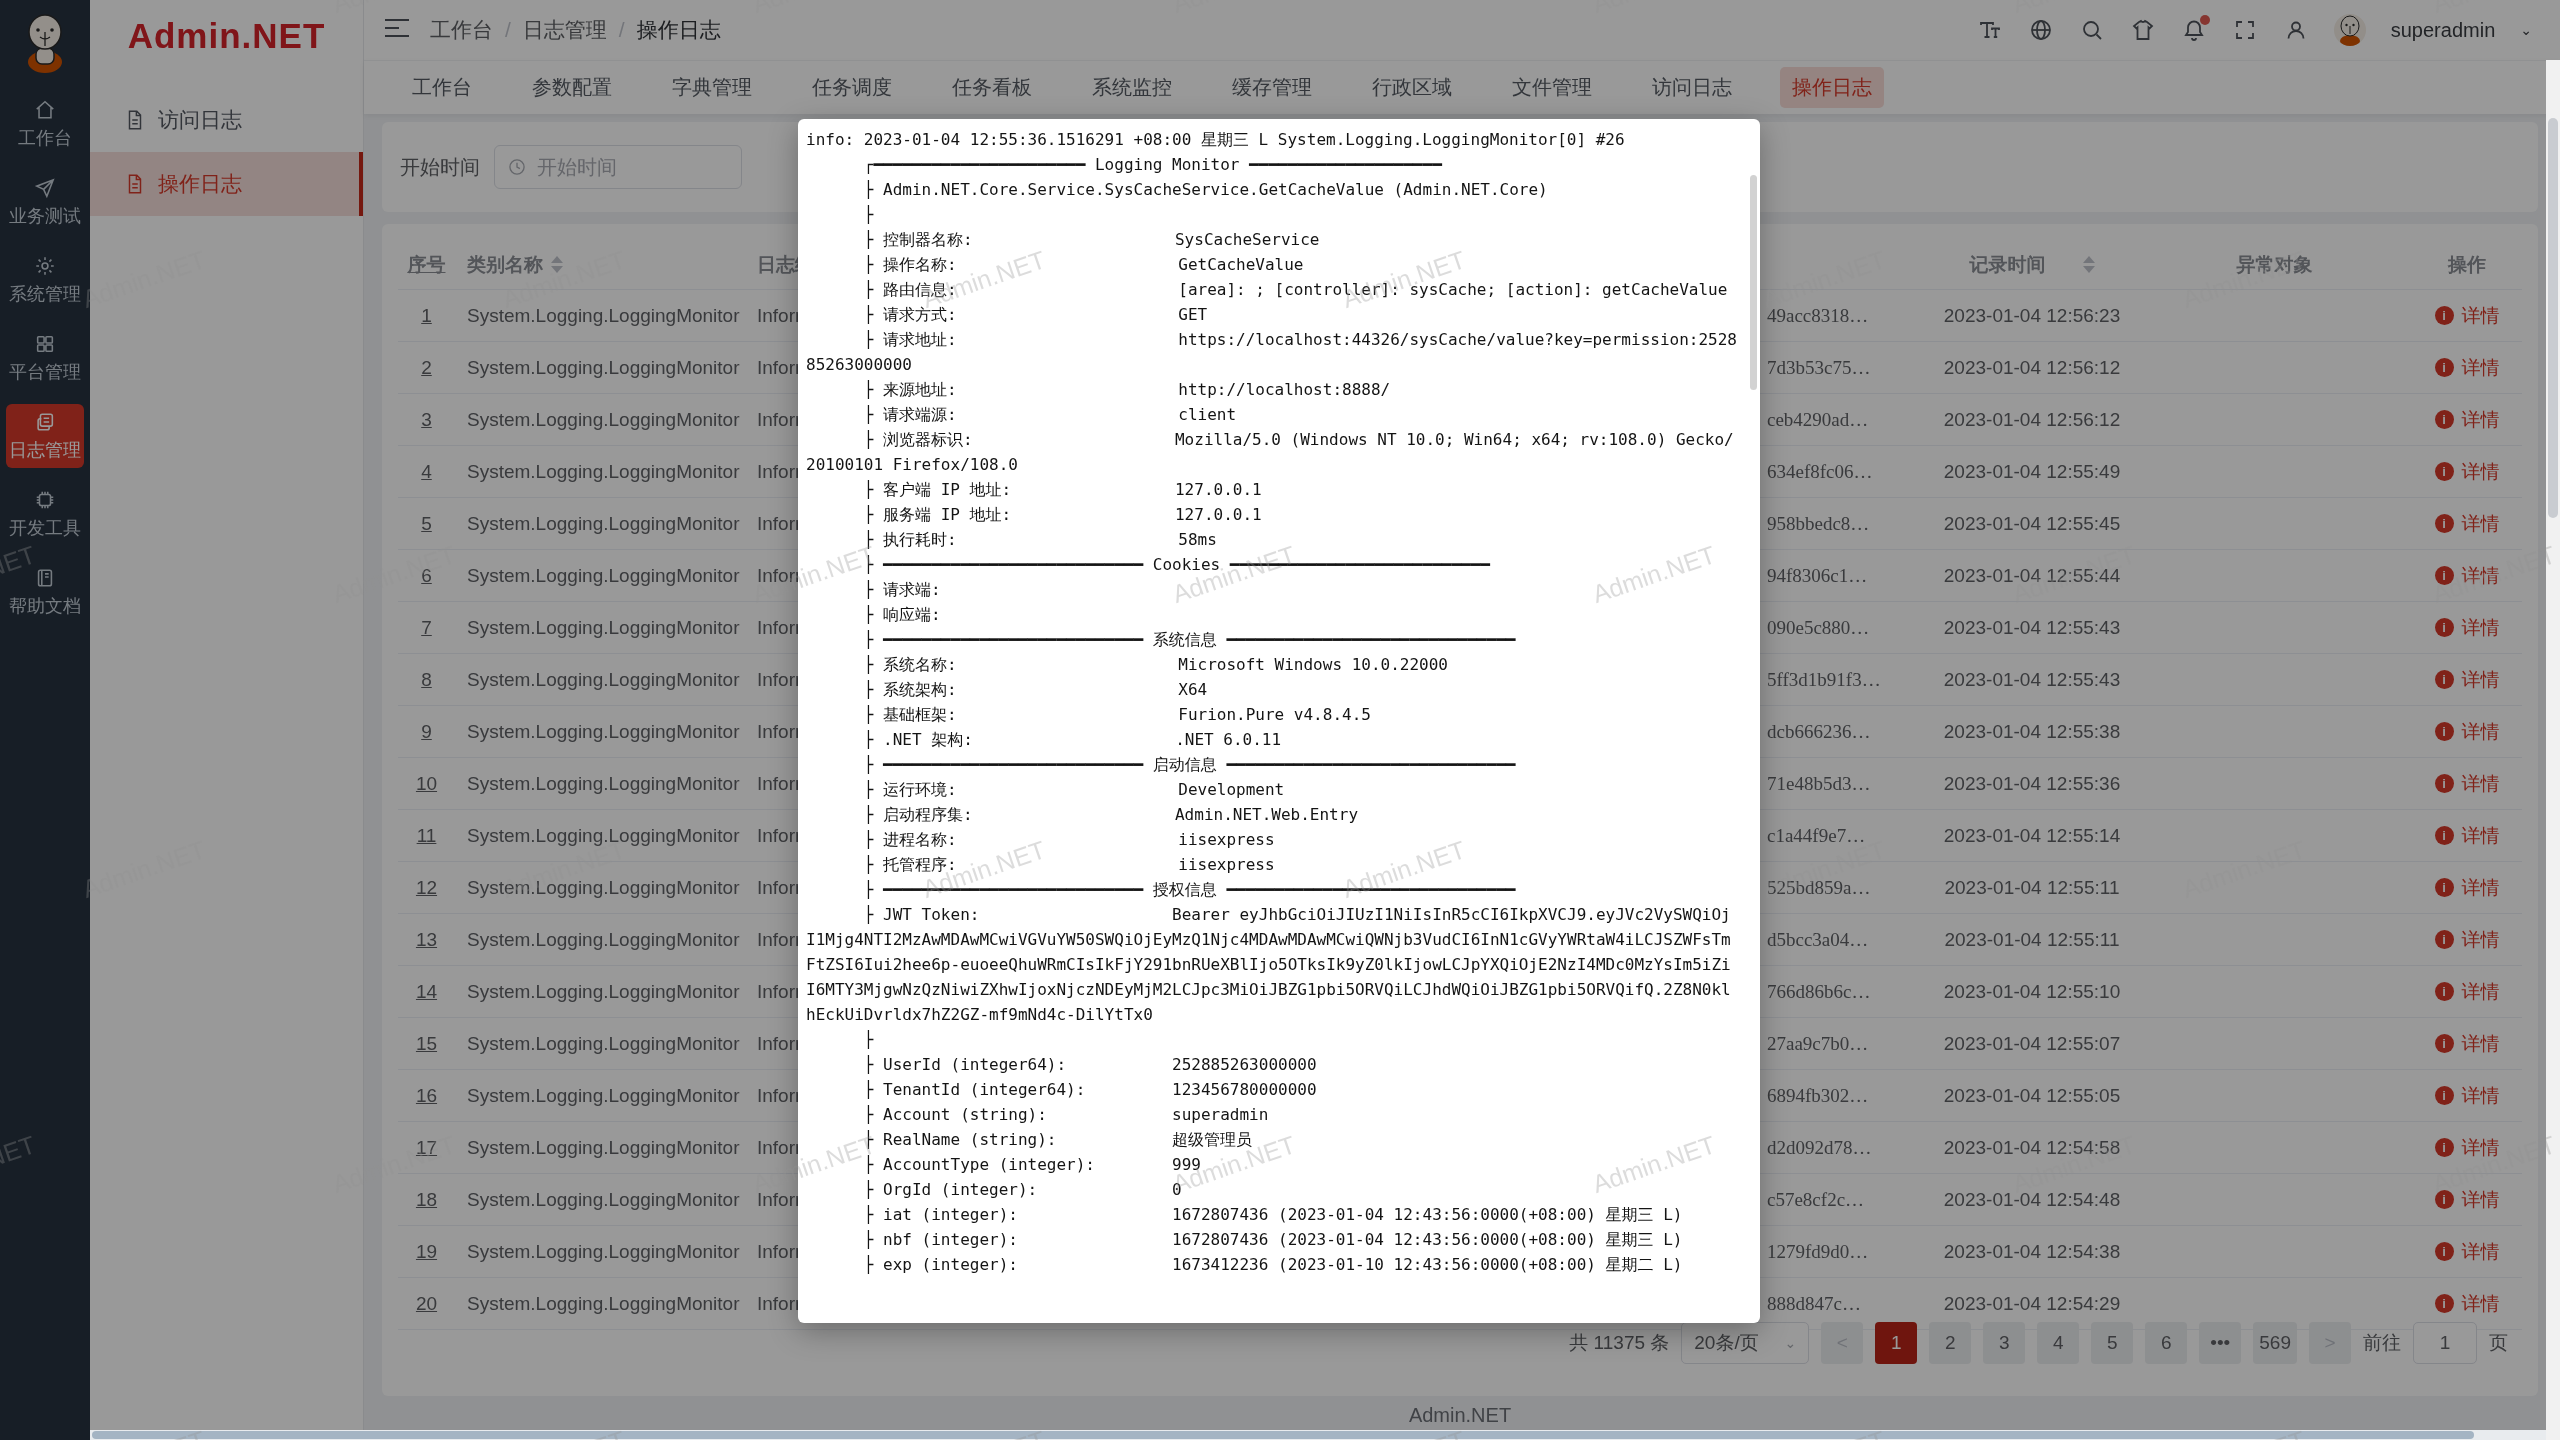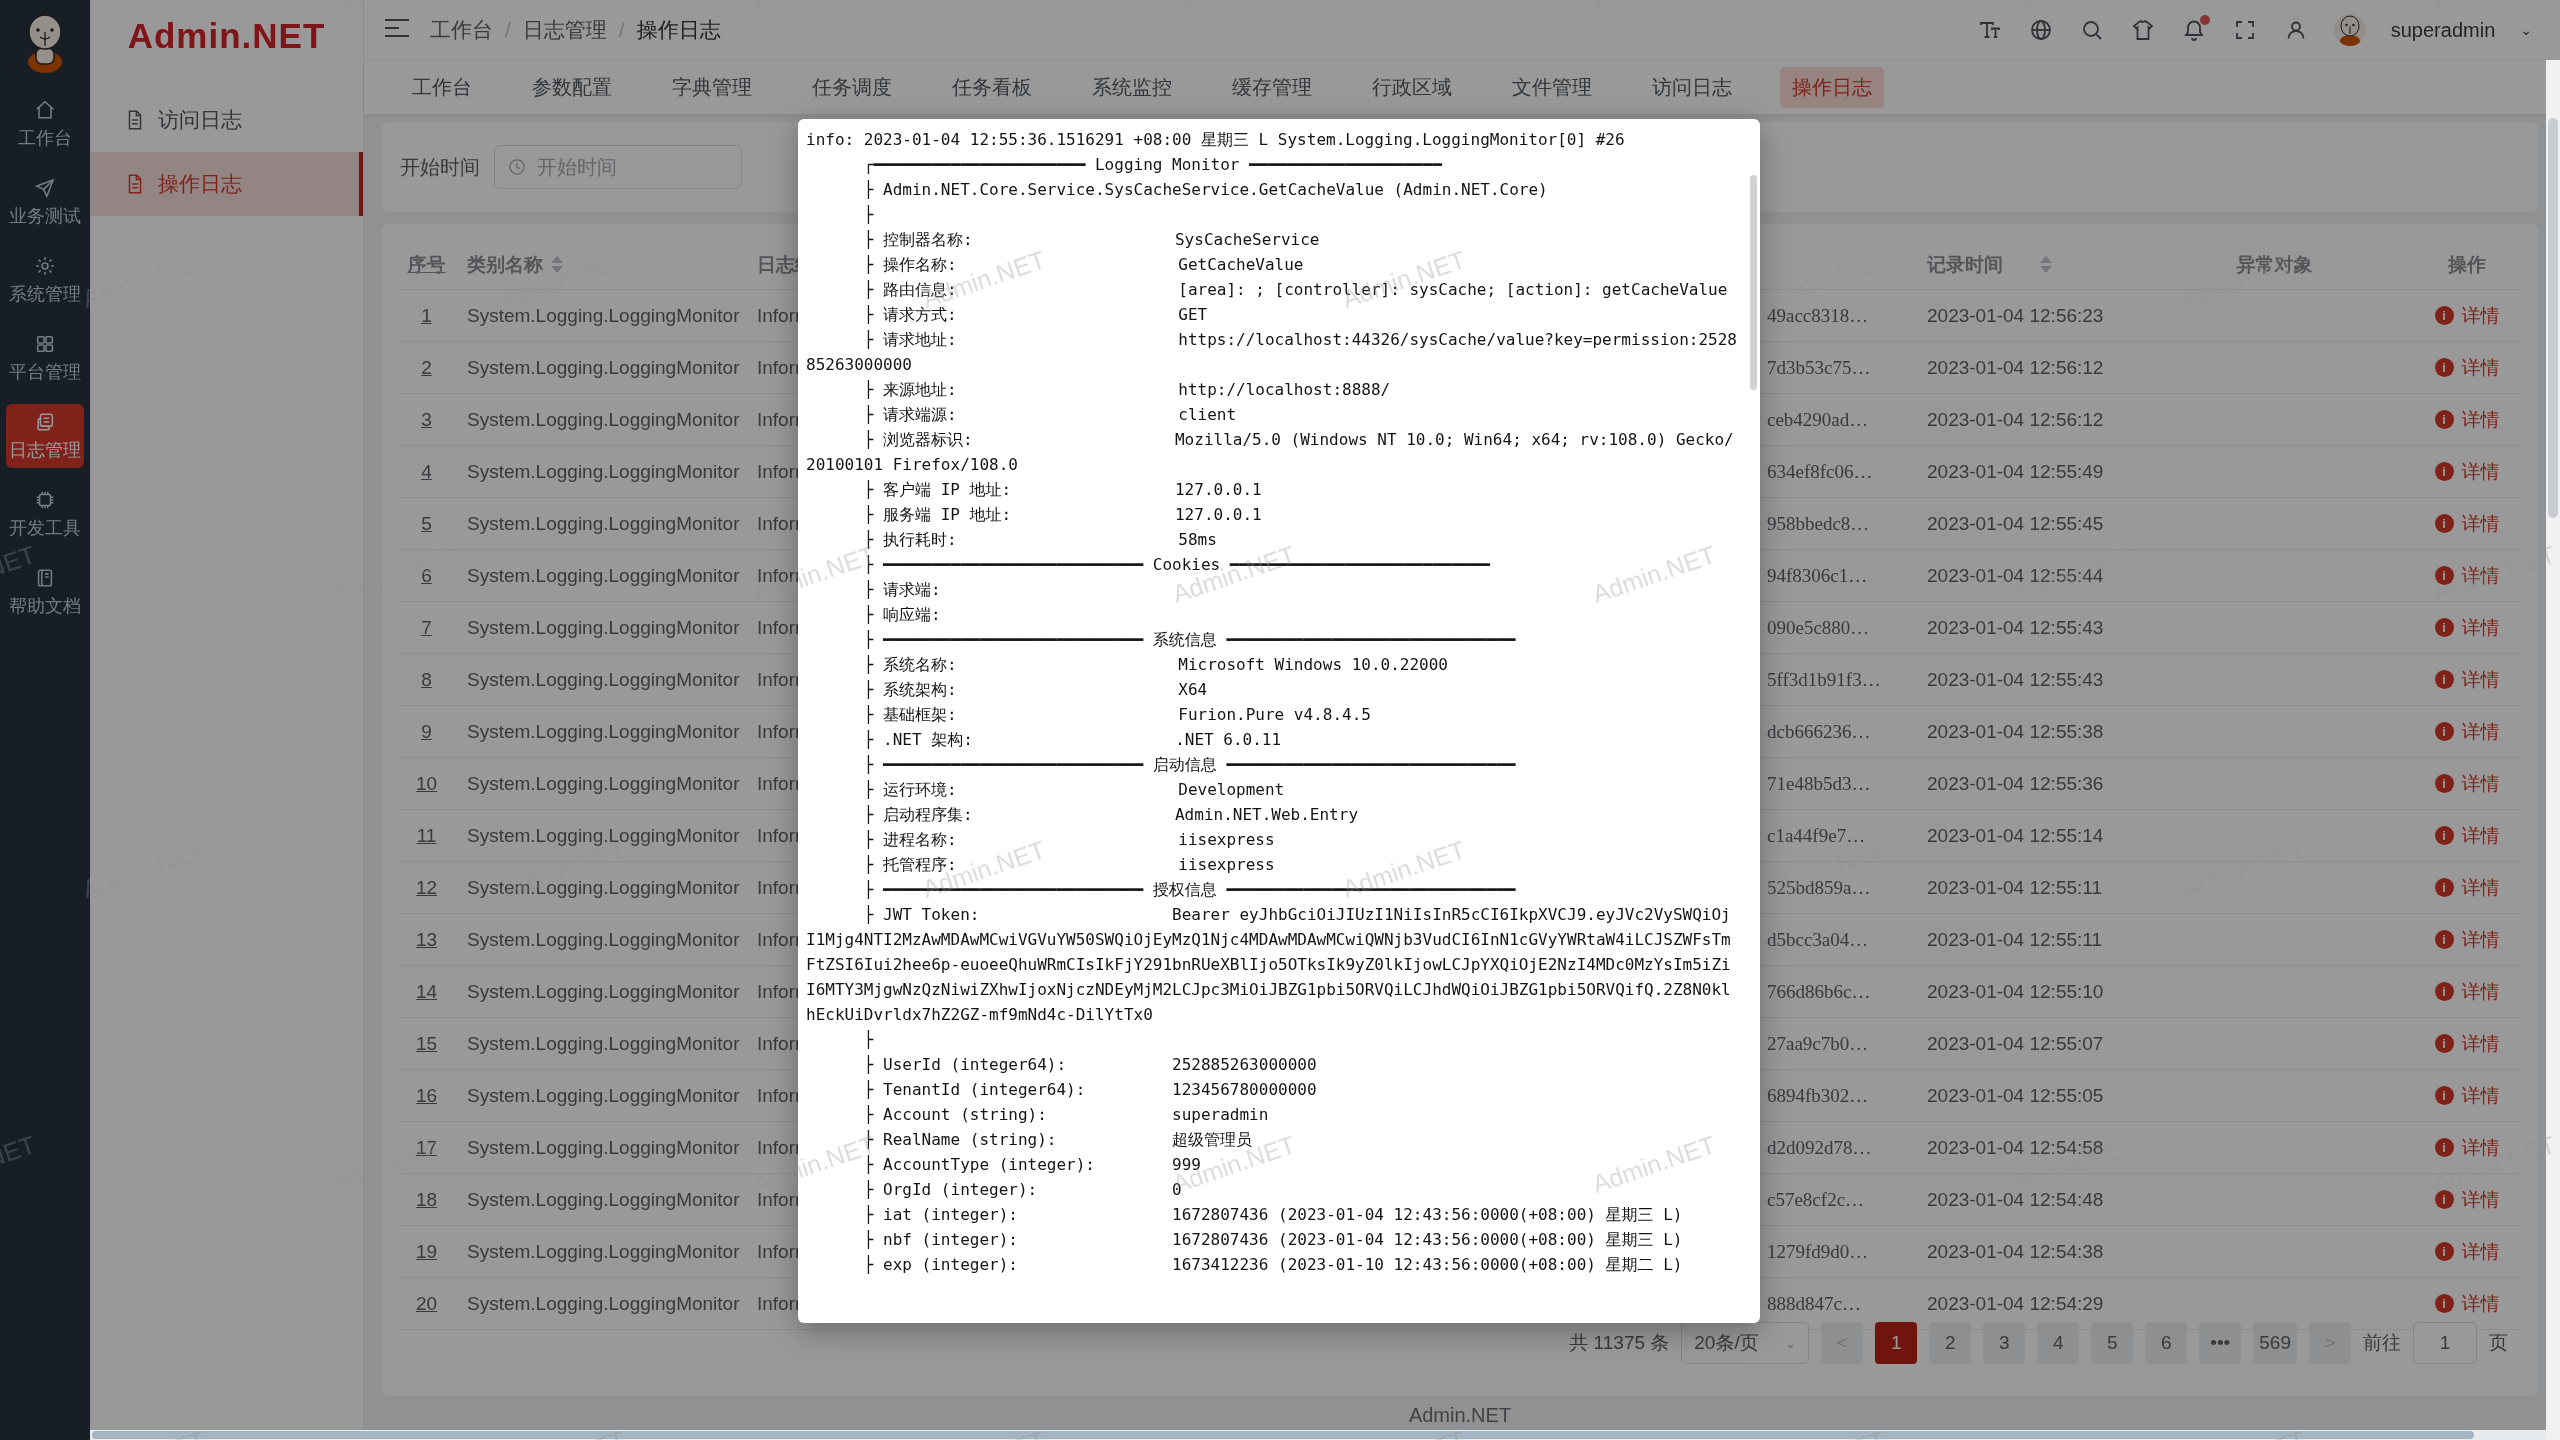--- a/index.html
+++ b/index.html
@@ -59,21 +59,21 @@
   .thead { height:50px; border-bottom:1px solid #ebeef5; }
   .tr { height:52px; border-bottom:1px solid #ebeef5; }
   .th,.td { display:flex; align-items:center; font-size:19px; padding:0 12px; overflow:hidden; }
   .th { color:#8a8e95; font-weight:bold; }
   .td { color:#606266; }
   .c-no  { width:57px;  justify-content:center; padding:0;text-decoration:underline; }
   .c-cat { width:290px; }
   .c-lvl { width:290px; }
   .c-fill{ flex:1; }
   .c-hash{ width:160px; padding:0;font-family:Liberation Serif, serif; }
-  .c-time{ width:210px; justify-content:flex-start; padding:0;gap:29px; }
+  .c-time{ width:210px; justify-content:center; padding:0;gap:29px; }
   .c-exc { width:275px; justify-content:center; }
   .c-act { width:110px; justify-content:center; gap:8px; cursor:pointer;text-align:center; }
   .ell { display:block; line-height:51px; white-space:nowrap; text-overflow:ellipsis; }
   .sort { display:inline-flex; flex-direction:column; gap:3px; margin-left:8px; cursor:pointer; }
   .sort i { width:0; height:0; border-left:6px solid transparent; border-right:6px solid transparent; }
   .sort .up { border-bottom:7px solid #c0c4cc; }
   .sort .dn { border-top:7px solid #c0c4cc; }
   .info-i { width:19px; height:19px; border-radius:50%; background:#d6392a; color:#fff; font-size:13px; font-weight:bold; display:flex; align-items:center; justify-content:center; font-style:normal; }
   .dlink { color:#d6392a; font-size:19px; }
 

